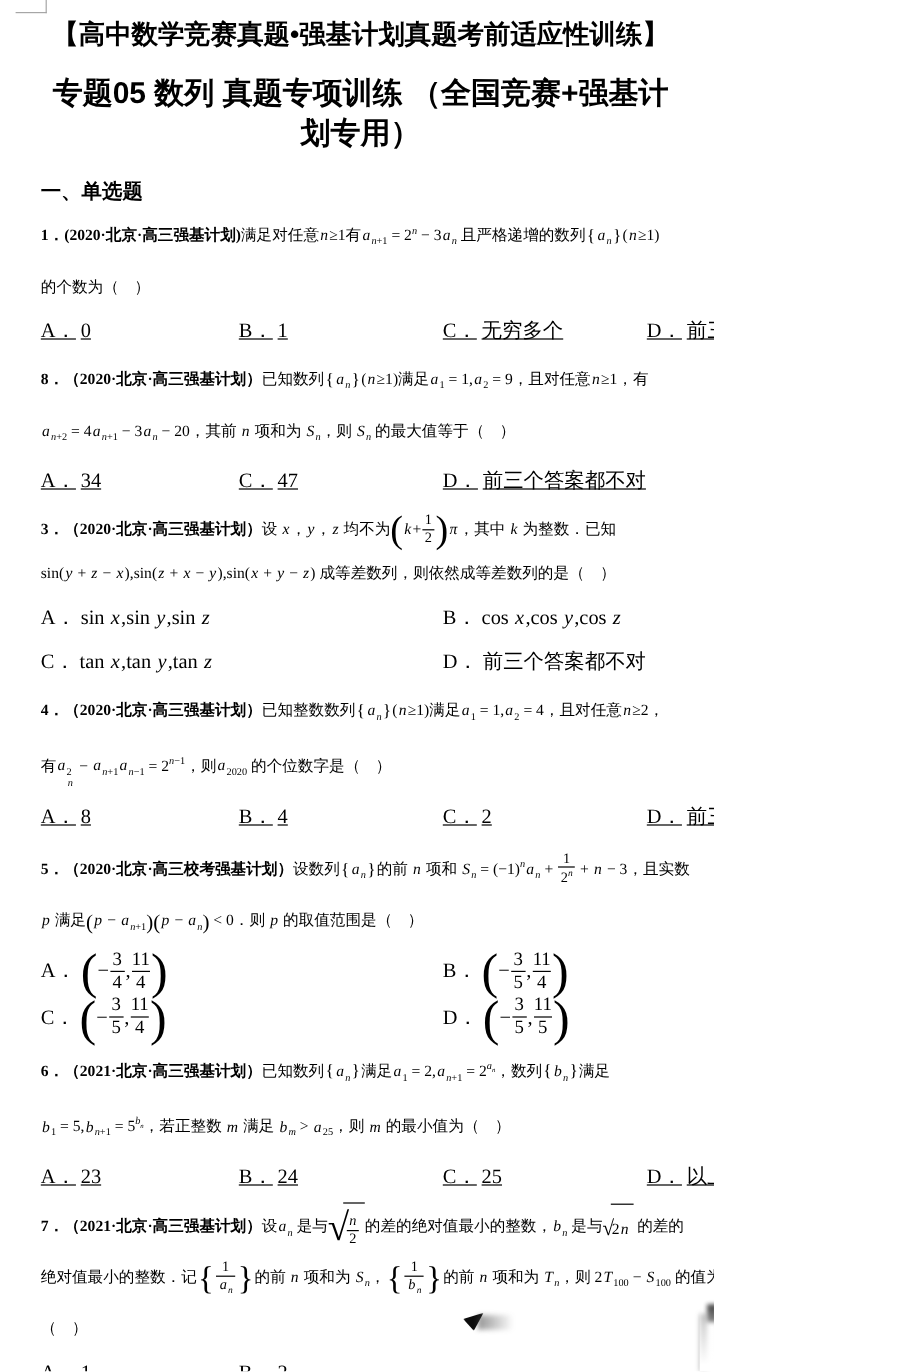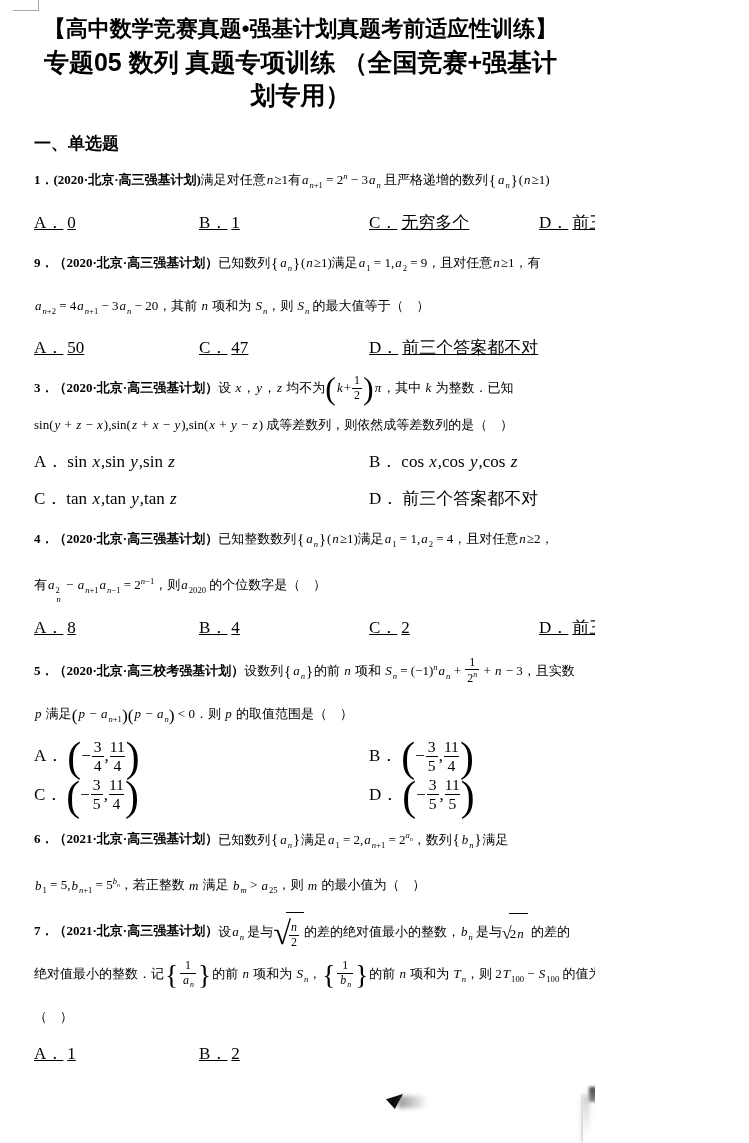--- a/index.html
+++ b/index.html
@@ -1,21 +1,21 @@
 <!DOCTYPE html>
 <html><head>
 <meta charset="utf-8">
 <style>
   html,body{margin:0;padding:0;background:#fff;}
   body{width:749px;height:1143px;font-family:"Liberation Serif","DejaVu Serif",serif;color:#000;}
   .page{position:relative;width:595px;height:1143px;overflow:hidden;background:#fff;}
   .content{padding:10px 28px 0 34px;}
   .t1,.t2{font-family:"Liberation Sans","DejaVu Sans",sans-serif;font-weight:bold;text-align:center;margin:0;color:#000;}
   .t1{font-size:22px;line-height:30px;margin-top:4px;letter-spacing:0px;}
-  .t2{font-size:25px;line-height:33px;margin-top:2px;}
+  .t2{font-size:25px;line-height:33px;margin-top:18px;}
   .section{font-family:"Liberation Sans","DejaVu Sans",sans-serif;font-weight:bold;font-size:17px;margin:20px 0 0 0;}
   .q{margin-top:3px;}
   .line{margin:0;line-height:37px;font-size:13px;white-space:nowrap;}
   .qpre{font-weight:bold;font-family:"Liberation Serif","DejaVu Serif",serif;}
   i{font-style:italic;padding:0 1px;}
   sub,sup{font-size:0.66em;}
   sub i,sup i{padding:0;}
   .opts{display:grid;line-height:37px;font-size:17px;}
   .cols4{grid-template-columns:165px 170px 170px auto;text-decoration:underline;}
   .cols2{grid-template-columns:335px auto;}
@@ -53,33 +53,34 @@
   <div class="crop crop-tl"></div>
   <div class="crop crop-tr"></div>
 
   <div class="content">
     <h1 class="t1">【高中数学竞赛真题•强基计划真题考前适应性训练】</h1>
     <h1 class="t2">专题05 数列 真题专项训练 （全国竞赛+强基计划专用）</h1>
     <div class="section">一、单选题</div>
 
     <section class="q">
       <p class="line"><b class="qpre">1．(2020·北京·高三强基计划)</b><span>满足对任意<i>n</i>≥1有<i>a</i><sub><i>n</i>+1</sub> = 2<sup><i>n</i></sup> − 3<i>a</i><sub><i>n</i></sub> 且严格递增的数列<span class="br">{</span><i>a</i><sub><i>n</i></sub><span class="br">}</span>(<i>n</i>≥1)</span></p>
+      <p class="line">的个数为（　）</p>
       <div class="opts cols4">
         <span class="opt"><span class="olab">A．</span><span class="oval">0</span></span>
         <span class="opt"><span class="olab">B．</span><span class="oval">1</span></span>
         <span class="opt"><span class="olab">C．</span><span class="oval">无穷多个</span></span>
         <span class="opt"><span class="olab">D．</span><span class="oval">前三个答案都不对</span></span>
       </div>
     </section>
 
     <section class="q">
-      <p class="line"><b class="qpre">9．（2020·北京·高三强基计划）</b><span>已知数列<span class="br">{</span><i>a</i><sub><i>n</i></sub><span class="br">}</span>(<i>n</i>≥1)满足<i>a</i><sub>1</sub> = 1,<i>a</i><sub>2</sub> = 9，且对任意<i>n</i>≥1，有</span></p>
+      <p class="line"><b class="qpre">8．（2020·北京·高三强基计划）</b><span>已知数列<span class="br">{</span><i>a</i><sub><i>n</i></sub><span class="br">}</span>(<i>n</i>≥1)满足<i>a</i><sub>1</sub> = 1,<i>a</i><sub>2</sub> = 9，且对任意<i>n</i>≥1，有</span></p>
       <p class="line"><i>a</i><sub><i>n</i>+2</sub> = 4<i>a</i><sub><i>n</i>+1</sub> − 3<i>a</i><sub><i>n</i></sub> − 20，其前 <i>n</i> 项和为 <i>S</i><sub><i>n</i></sub>，则 <i>S</i><sub><i>n</i></sub> 的最大值等于（　）</p>
       <div class="opts cols4">
-        <span class="opt"><span class="olab">A．</span><span class="oval">50</span></span>
+        <span class="opt"><span class="olab">A．</span><span class="oval">34</span></span>
         <span class="opt"><span class="olab">C．</span><span class="oval">47</span></span>
         <span class="opt"><span class="olab">D．</span><span class="oval">前三个答案都不对</span></span>
       </div>
     </section>
 
     <section class="q">
       <p class="line"><b class="qpre">3．（2020·北京·高三强基计划）</b><span>设 <i>x</i>，<i>y</i>，<i>z</i> 均不为<span class="hugep">(</span><i>k</i>+<span class="frac">
               <span class="num">1</span>
               <span class="den">2</span>
             </span><span class="hugep">)</span><i>π</i>，其中 <i>k</i> 为整数．已知</span></p>
@@ -140,20 +141,26 @@
               </span>,<span class="frac">
                 <span class="num">11</span>
                 <span class="den">5</span>
               </span><span class="hugep">)</span></span></span>
       </div>
     </section>
 
     <section class="q">
       <p class="line"><b class="qpre">6．（2021·北京·高三强基计划）</b><span>已知数列<span class="br">{</span><i>a</i><sub><i>n</i></sub><span class="br">}</span>满足<i>a</i><sub>1</sub> = 2,<i>a</i><sub><i>n</i>+1</sub> = 2<sup><i>a</i><sub><i>n</i></sub></sup>，数列<span class="br">{</span><i>b</i><sub><i>n</i></sub><span class="br">}</span>满足</span></p>
       <p class="line"><i>b</i><sub>1</sub> = 5,<i>b</i><sub><i>n</i>+1</sub> = 5<sup><i>b</i><sub><i>n</i></sub></sup>，若正整数 <i>m</i> 满足 <i>b</i><sub><i>m</i></sub> &gt; <i>a</i><sub>25</sub>，则 <i>m</i> 的最小值为（　）</p>
+      <div class="opts cols4">
+        <span class="opt"><span class="olab">A．</span><span class="oval">23</span></span>
+        <span class="opt"><span class="olab">B．</span><span class="oval">24</span></span>
+        <span class="opt"><span class="olab">C．</span><span class="oval">25</span></span>
+        <span class="opt"><span class="olab">D．</span><span class="oval">以上答案都不对</span></span>
+      </div>
     </section>
 
     <section class="q">
       <p class="line"><b class="qpre">7．（2021·北京·高三强基计划）</b><span>设<i>a</i><sub><i>n</i></sub> 是与<span class="sqrt">
               <span class="radbig">√</span>
               <span class="radcnt"><span class="frac">
                   <span class="num"><i>n</i></span>
                   <span class="den">2</span>
                 </span></span>
             </span>的差的绝对值最小的整数，<i>b</i><sub><i>n</i></sub> 是与<span class="sqrt">

